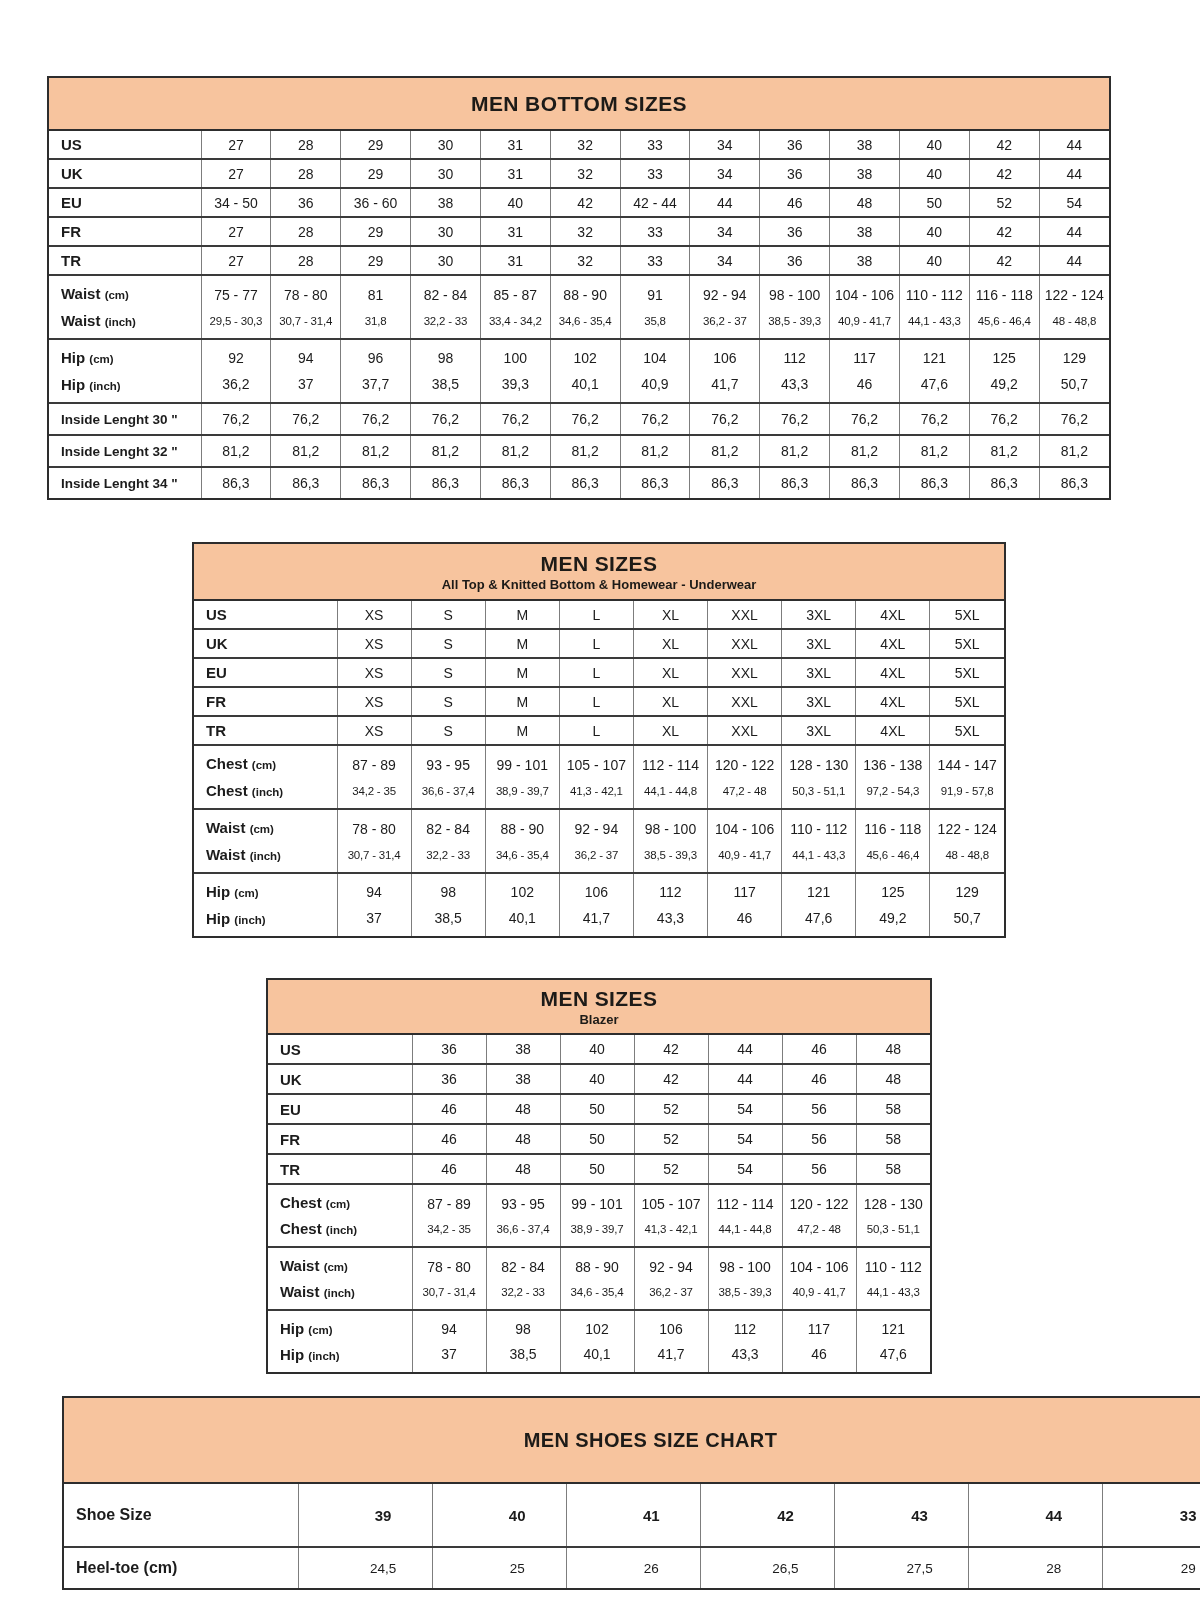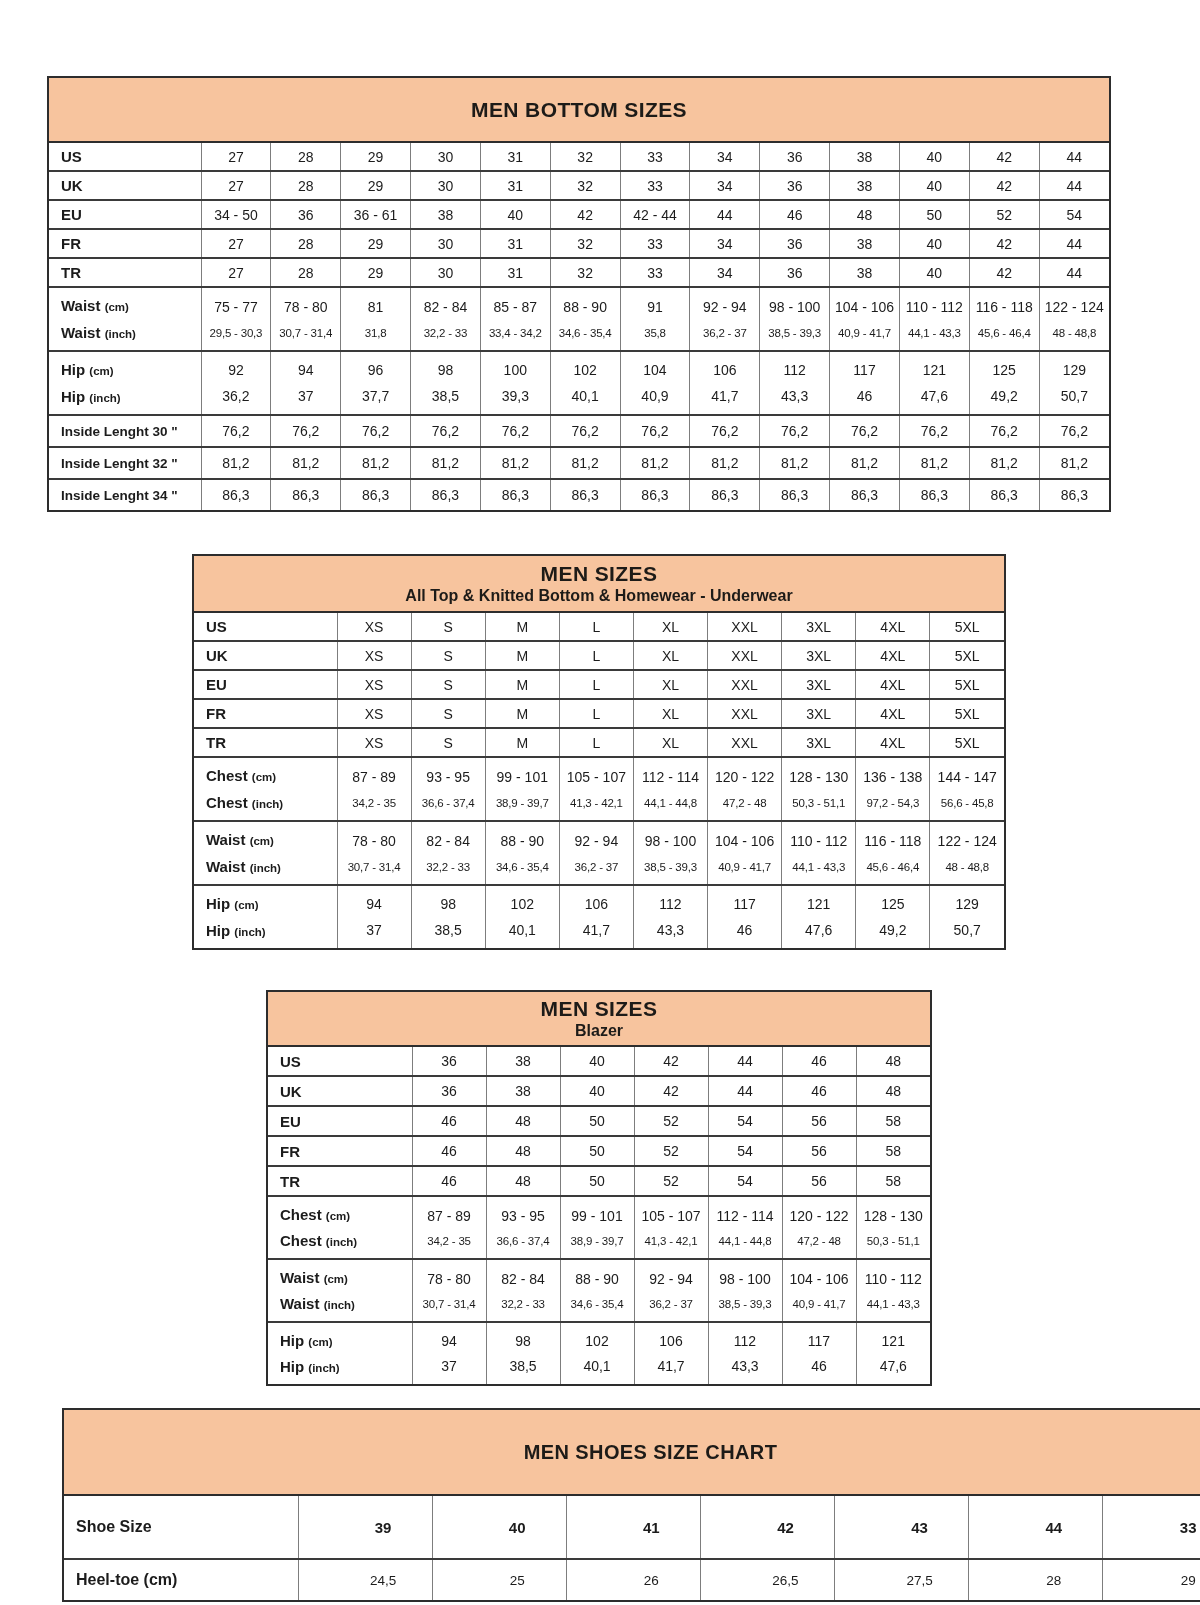--- a/index.html
+++ b/index.html
@@ -22,21 +22,21 @@
   .thead {
     background: #f7c49e;
     display: flex;
     flex-direction: column;
     align-items: center;
     justify-content: center;
     border-bottom: 2px solid #2d2d2d;
     box-sizing: border-box;
   }
   .title { font-weight: bold; font-size: 21px; letter-spacing: 0.4px; color: #1d1b18; }
-  .subtitle { font-weight: bold; font-size: 16px; margin-top: 1px; color: #1d1b18; }
+  .subtitle { font-weight: bold; font-size: 13px; margin-top: 1px; color: #1d1b18; }
 
   table { border-collapse: collapse; width: 100%; table-layout: fixed; padding-left: 28px; }
   td {
     border: 1px solid #7d7d7d;
     border-top: 2px solid #3a3a3a;
     border-bottom: 2px solid #3a3a3a;
     padding: 0;
     vertical-align: middle;
     box-sizing: border-box;
   }
@@ -55,21 +55,21 @@
   .val-cell .cellstack { align-items: stretch; }
 
   .lbl { font-weight: bold; font-size: 15px; white-space: nowrap; }
   .unit { font-size: 11.5px; font-weight: bold; }
   .val { text-align: center; font-size: 14px; white-space: nowrap; }
   .val.small { font-size: 11.5px; letter-spacing: -0.2px; }
   .val.bold { font-weight: bold; font-size: 15px; }
 
   
   .tbl-men-bottom-sizes { width: 1064px; margin: 76px 0 0 47px; }
-  .tbl-men-bottom-sizes .thead { height: 65px; align-items: center; }
+  .tbl-men-bottom-sizes .thead { height: 53px; align-items: center; }
   .tbl-men-bottom-sizes col.label-col { width: 152px; }
   .tbl-men-bottom-sizes .r-single .cellstack { height: 27px; }
   .tbl-men-bottom-sizes .r-double .cellstack { height: 62px; }
   .tbl-men-bottom-sizes .r-7 .cellstack,
   .tbl-men-bottom-sizes .r-8 .cellstack,
   .tbl-men-bottom-sizes .r-9 .cellstack { height: 30px; }
   .tbl-men-bottom-sizes .r-7 .lbl,
   .tbl-men-bottom-sizes .r-8 .lbl,
   .tbl-men-bottom-sizes .r-9 .lbl { font-size: 13.5px; }
 
@@ -280,21 +280,21 @@
                   <div class="val">34 - 50</div>
                 </div>
               </td>
               <td class="val-cell">
                 <div class="cellstack">
                   <div class="val">36</div>
                 </div>
               </td>
               <td class="val-cell">
                 <div class="cellstack">
-                  <div class="val">36 - 61</div>
+                  <div class="val">36 - 60</div>
                 </div>
               </td>
               <td class="val-cell">
                 <div class="cellstack">
                   <div class="val">38</div>
                 </div>
               </td>
               <td class="val-cell">
                 <div class="cellstack">
                   <div class="val">40</div>
@@ -1206,21 +1206,21 @@
               </td>
               <td class="val-cell">
                 <div class="cellstack">
                   <div class="val">136 - 138</div>
                   <div class="val small">97,2 - 54,3</div>
                 </div>
               </td>
               <td class="val-cell">
                 <div class="cellstack">
                   <div class="val">144 - 147</div>
-                  <div class="val small">56,6 - 45,8</div>
+                  <div class="val small">91,9 - 57,8</div>
                 </div>
               </td>
             </tr>
             <tr class="r-6 r-double">
               <td class="label-cell">
                 <div class="cellstack">
                   <div class="lbl"><span>Waist</span> <span class="unit">(cm)</span></div>
                   <div class="lbl"><span>Waist</span> <span class="unit">(inch)</span></div>
                 </div>
               </td>

